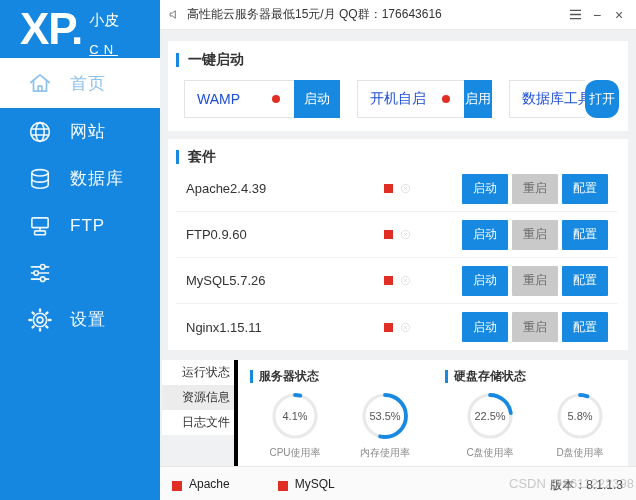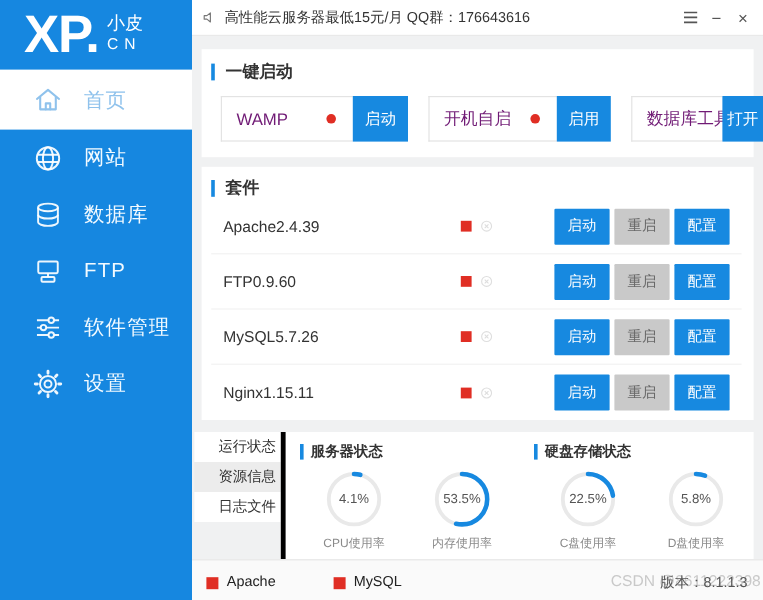--- a/index.html
+++ b/index.html
@@ -5,21 +5,21 @@
   * { margin:0; padding:0; box-sizing:border-box; }
   html,body { width:636px; height:500px; font-family:"Liberation Sans","DejaVu Sans",sans-serif; }
   .window { position:relative; width:636px; height:500px; background:#f0f1f2; overflow:hidden; }
 
   
   .sidebar { position:absolute; left:0; top:0; width:160px; height:500px; background:#1687e0; z-index:5; }
   .logo-row { display:flex; align-items:flex-start; padding:4px 0 0 20px; height:54px; }
   .logo-main { font-size:44px; font-weight:bold; color:#fff; line-height:50px; letter-spacing:-1px; }
   .logo-side { margin-left:7px; margin-top:7px; display:flex; flex-direction:column; }
   .logo-sub-top { color:#fff; font-size:15px; line-height:17px; }
-  .logo-sub-bottom { color:#fff; font-size:13px; letter-spacing:5px; margin-top:1px; }
+  .logo-sub-bottom { color:#fff; font-size:13px; letter-spacing:5px; margin-top:14px;text-decoration:underline; }
   .side-menu { margin-top:4px; }
   .side-item { display:flex; align-items:center; height:47px; padding-left:27px; color:#f2faff; cursor:pointer; }
   .side-item .ico { width:26px; height:26px; margin-right:17px; color:rgba(255,255,255,.92); flex:0 0 auto; }
   .side-item .ico svg { width:100%; height:100%; }
   .side-label { font-size:17px; letter-spacing:1px; }
   .side-item.active { background:#ffffff; color:#8fc2ec; height:50px; }
   .side-item.active .ico { color:#8fc2ec; }
 
   
   .titlebar { position:absolute; left:160px; top:0; right:0; height:30px; background:#fff; border-bottom:1px solid #e9e9e9; display:flex; align-items:center; z-index:4; }
@@ -32,26 +32,26 @@
   .main { position:absolute; left:160px; top:31px; right:0; bottom:34px; background:#f0f1f2; }
   .card { background:#fff; margin:0 8px 0 8px; }
   .card.quickstart { margin-top:10px; padding:10px 10px 13px 8px; }
   .sec-head { display:flex; align-items:center; }
   .sec-bar { width:3px; height:14px; background:#1789e0; margin-right:9px; flex:0 0 auto; }
   .sec-title { font-size:14px; font-weight:bold; color:#333; }
 
   .combo-row { display:flex; margin-top:11px; padding-left:8px; gap:17px; }
   .combo { display:flex; height:38px; }
   .combo-box { display:flex; align-items:center; border:1px solid #e3e3e3; border-right:none; background:#fff; }
-  .combo-label { font-size:14px; color:#701a75; padding-left:12px; white-space:nowrap; }
+  .combo-label { font-size:14px; color:#1d4ed8; padding-left:12px; white-space:nowrap; }
   .combo-dot { width:8px; height:8px; border-radius:50%; background:#e02e24; margin-left:auto; margin-right:14px; flex:0 0 auto; }
   .combo-btn { background:#1789e0; color:#fff; font-size:13px; display:flex; align-items:center; justify-content:center; cursor:pointer; flex:0 0 auto; }
   .combo.c1 .combo-box { width:110px; } .combo.c1 .combo-btn { width:46px; }
-  .combo.c2 .combo-box { width:107px; } .combo.c2 .combo-btn { width:45px; }
-  .combo.c3 .combo-box { width:76px; }  .combo.c3 .combo-btn { width:34px; }
+  .combo.c2 .combo-box { width:107px; } .combo.c2 .combo-btn { width:28px; }
+  .combo.c3 .combo-box { width:76px; }  .combo.c3 .combo-btn { width:34px;border-radius:12px; }
 
   .card.suite { margin-top:8px; padding:9px 10px 0 8px; }
   .suite-row { display:flex; align-items:center; height:46px; border-bottom:1px solid #f2f2f2; padding-left:10px; }
   .suite-row:last-child { border-bottom:none; }
   .suite-name { font-size:13px; color:#333; width:198px; }
   .suite-status { display:flex; align-items:center; gap:7px; }
   .stat-square { width:9px; height:9px; background:#e02e24; flex:0 0 auto; }
   .stat-circle { display:flex; align-items:center; }
   .suite-btns { margin-left:auto; display:flex; gap:4px; padding-right:10px; }
   .sbtn { width:46px; height:30px; display:flex; align-items:center; justify-content:center; font-size:12px; border-radius:1px; cursor:pointer; }
@@ -144,21 +144,20 @@
       </div>
       <div class="side-item">
         <span class="ico">
           <svg viewBox="0 0 24 24" fill="none" stroke="currentColor" stroke-width="1.5">
             <path d="M3.5 6.3 h17 M3.5 12 h17 M3.5 17.7 h17"></path>
             <circle cx="14.5" cy="6.3" r="2.1" fill="#1687e0"></circle>
               <circle cx="8.5" cy="12" r="2.1" fill="#1687e0"></circle>
               <circle cx="14.5" cy="17.7" r="2.1" fill="#1687e0"></circle>
           </svg>
         </span>
-        <span class="side-label">软件管理</span>
       </div>
       <div class="side-item">
         <span class="ico">
           <svg viewBox="0 0 24 24" fill="none" stroke="currentColor" stroke-width="1.5">
             <circle cx="12" cy="12" r="6.2"></circle>
               <circle cx="12" cy="12" r="2.7"></circle>
             <g stroke-width="2.2" stroke-linecap="round">
               <path d="M20.2 12 h1.6 M12 20.2 v1.6 M3.8 12 H2.2 M12 3.8 V2.2"></path>
               <path d="M17.8 17.8 l1.1 1.1 M6.2 17.8 l-1.1 1.1 M6.2 6.2 L5.1 5.1 M17.8 6.2 l1.1-1.1"></path>
             </g>

